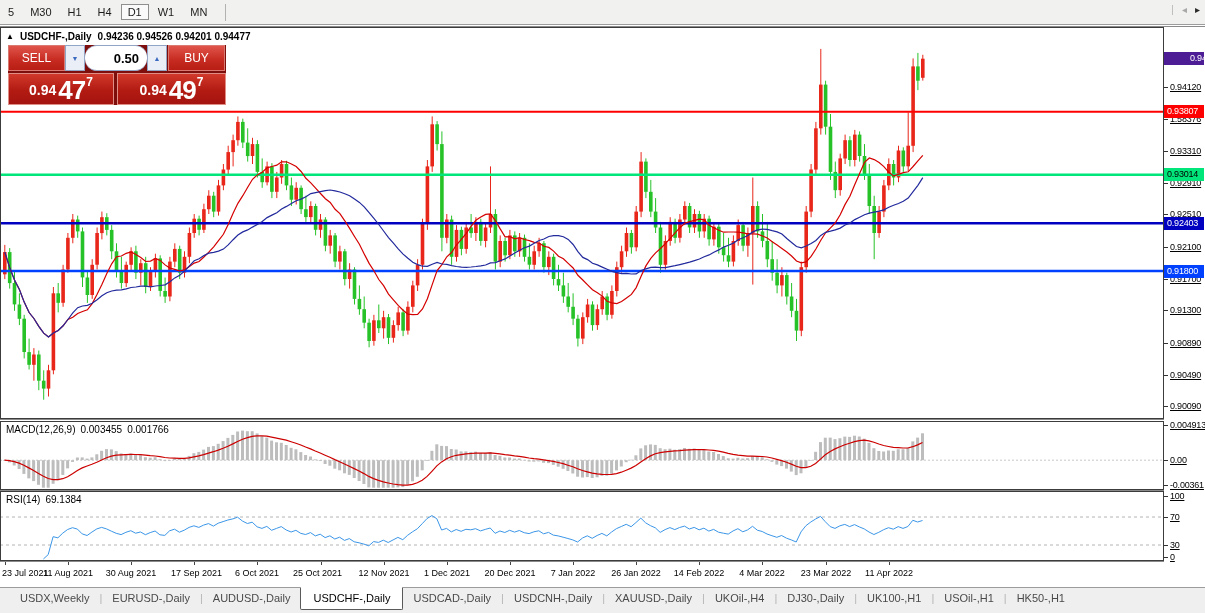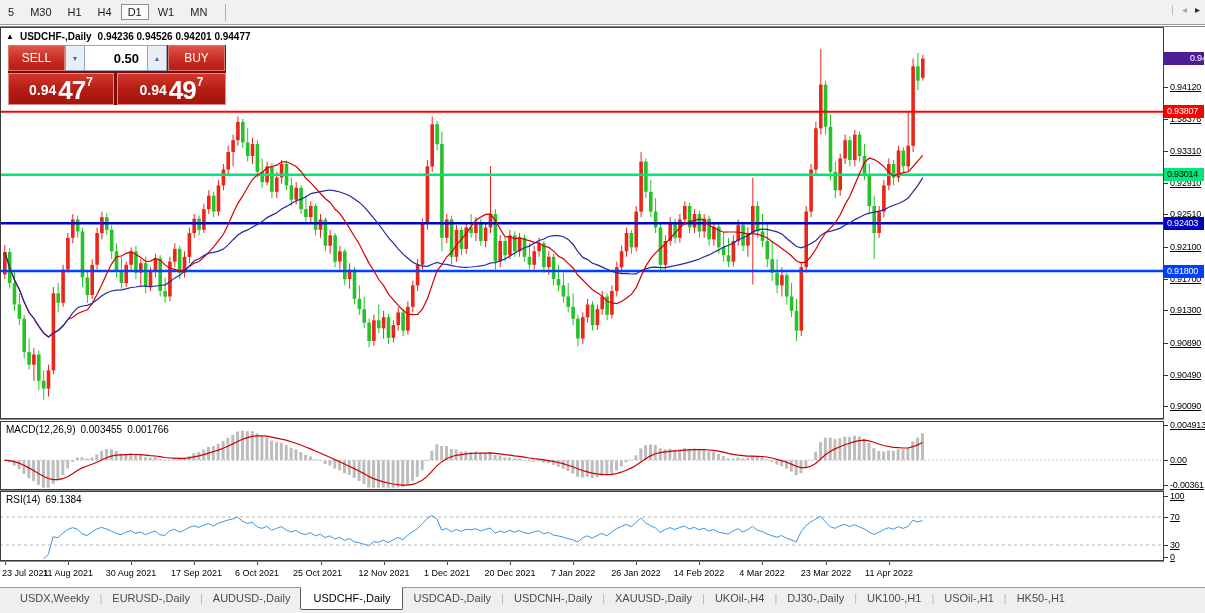--- a/index.html
+++ b/index.html
@@ -46,21 +46,21 @@
   #tp-row1 { display:flex; height:26px; }
   .tp-btn { background:linear-gradient(#e0544a,#c62a20 60%,#b81e15); color:#fff;
     font-size:12px; display:flex; align-items:center; justify-content:center;
     border:1px solid #d87a72; cursor:pointer; }
   #sell-btn { width:57px; }
   #buy-btn  { width:57px; margin-left:1px; }
   .spin { width:20px; background:#e9eef7; border:1px solid #93a5c6; color:#3c6ac0;
     font-size:7px; display:flex; align-items:center; justify-content:center; cursor:pointer; }
   #vol-box { width:62px; background:#fff; border-top:1px solid #93a5c6;
     border-bottom:1px solid #93a5c6; font-size:13px; font-weight:bold; color:#000;
-    display:flex; align-items:center; justify-content:flex-end; padding-right:8px; }
+    display:flex; align-items:center; justify-content:flex-end; padding-right:8px;border-radius:12px; }
   #tp-row2 { display:flex; height:32px; margin-top:2px; }
   .px-box { background:linear-gradient(#d2392c,#b21b12 55%,#a51410); color:#fff;
     border:1px solid #df8d85; display:flex; align-items:flex-end; justify-content:center;
     padding-bottom:2px; cursor:pointer; }
   #sell-px { width:106px; }
   #buy-px  { width:109px; margin-left:3px; }
   .px-small { font-size:14px; font-weight:bold; margin:0 2px 4px 0; }
   .px-big   { font-size:26px; font-weight:bold; line-height:24px; letter-spacing:-1px; }
   .px-sup   { font-size:12px; font-weight:bold; margin:0 0 13px 1px; }
 

